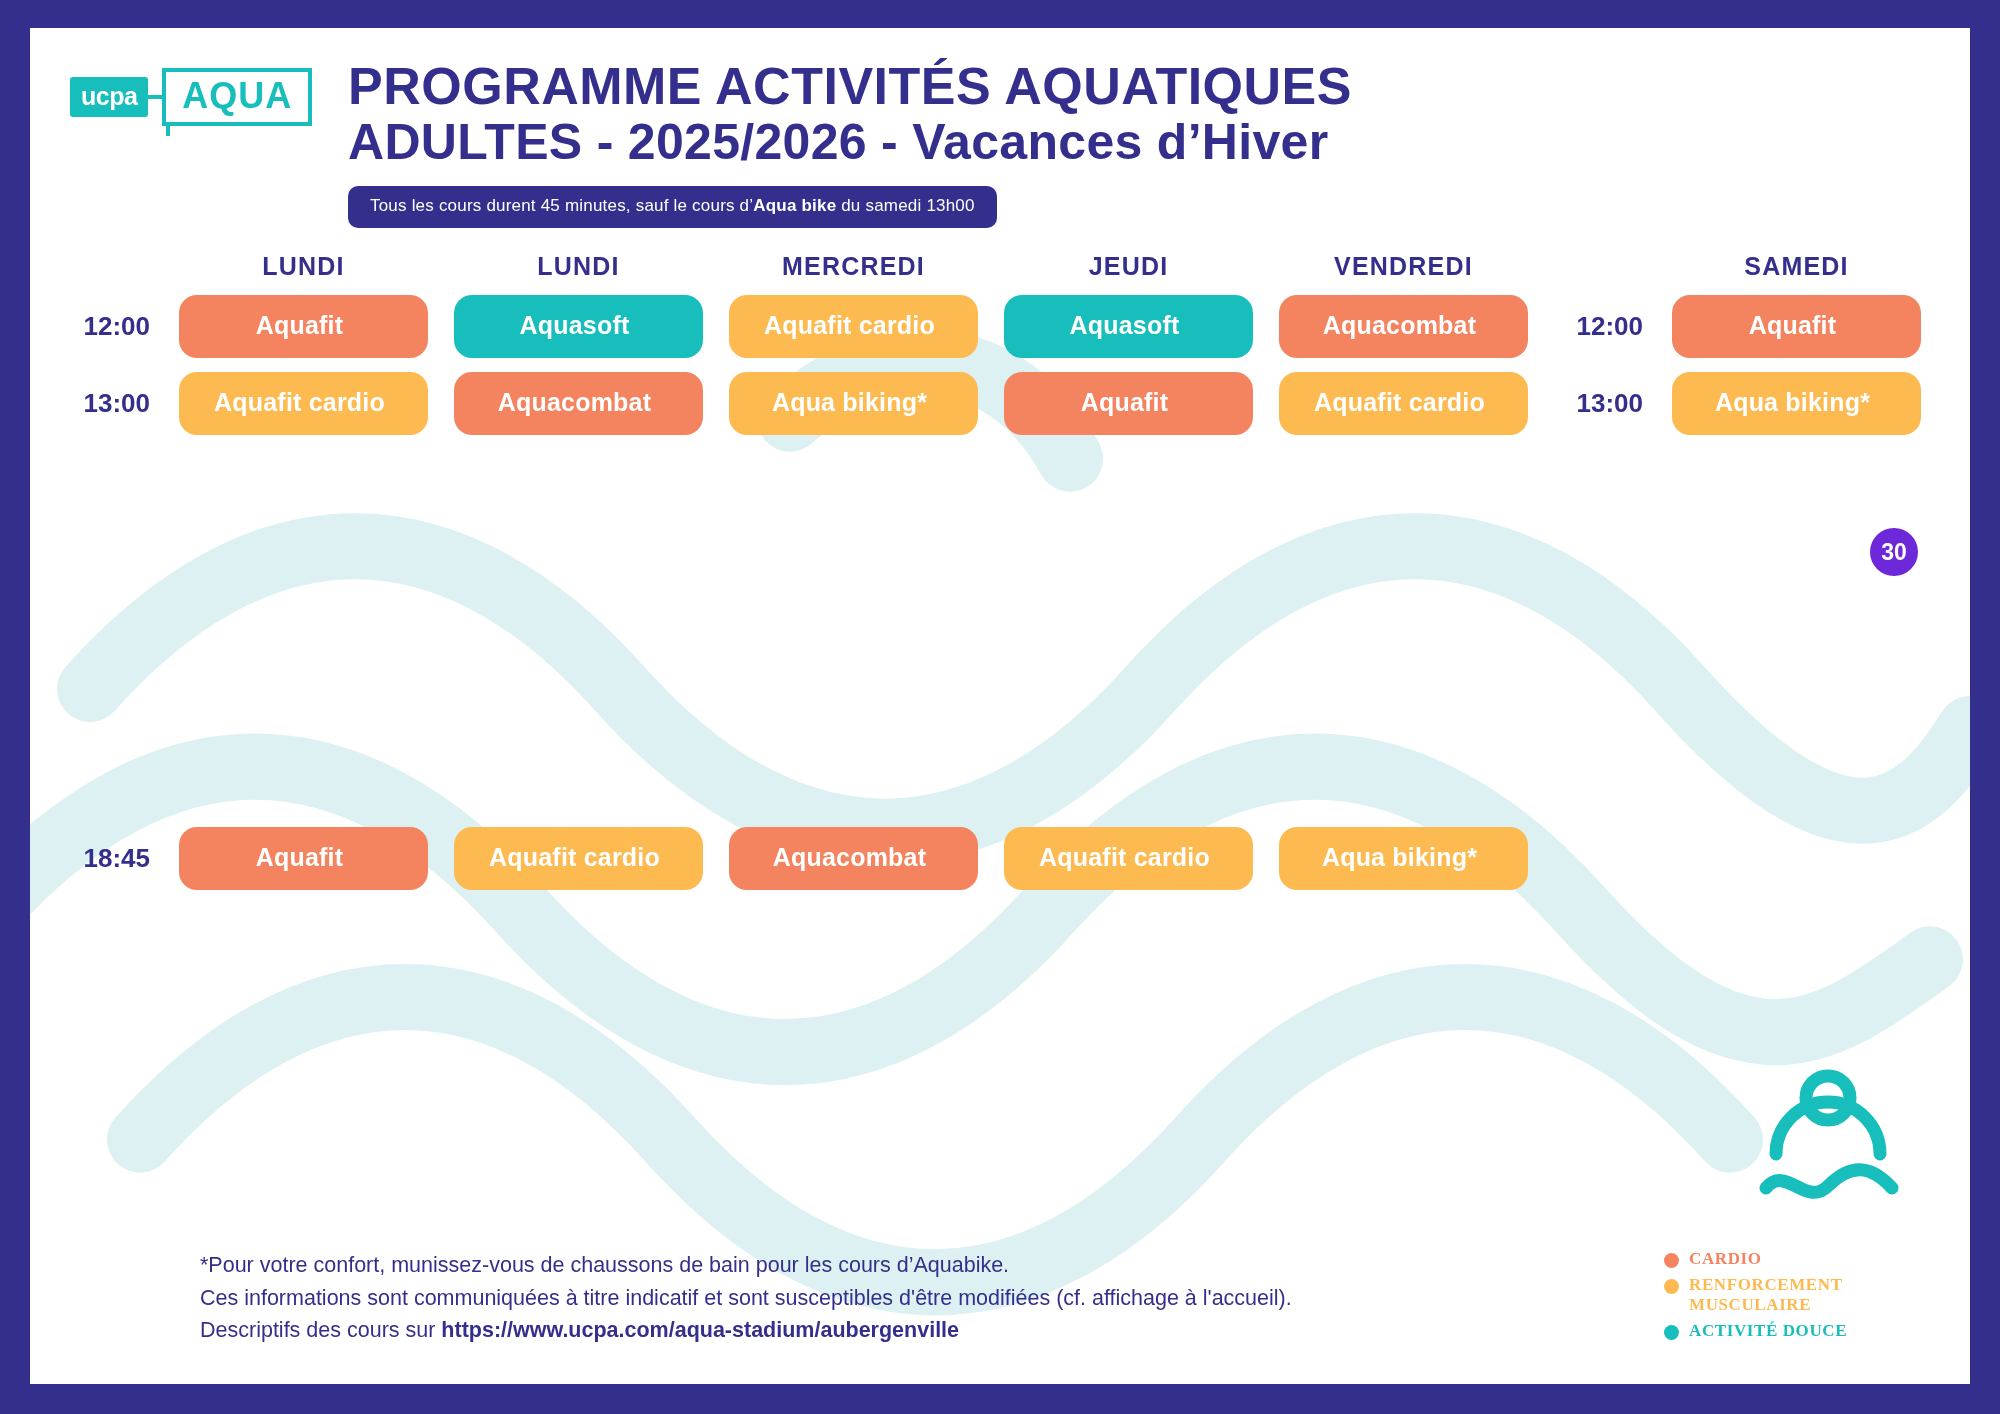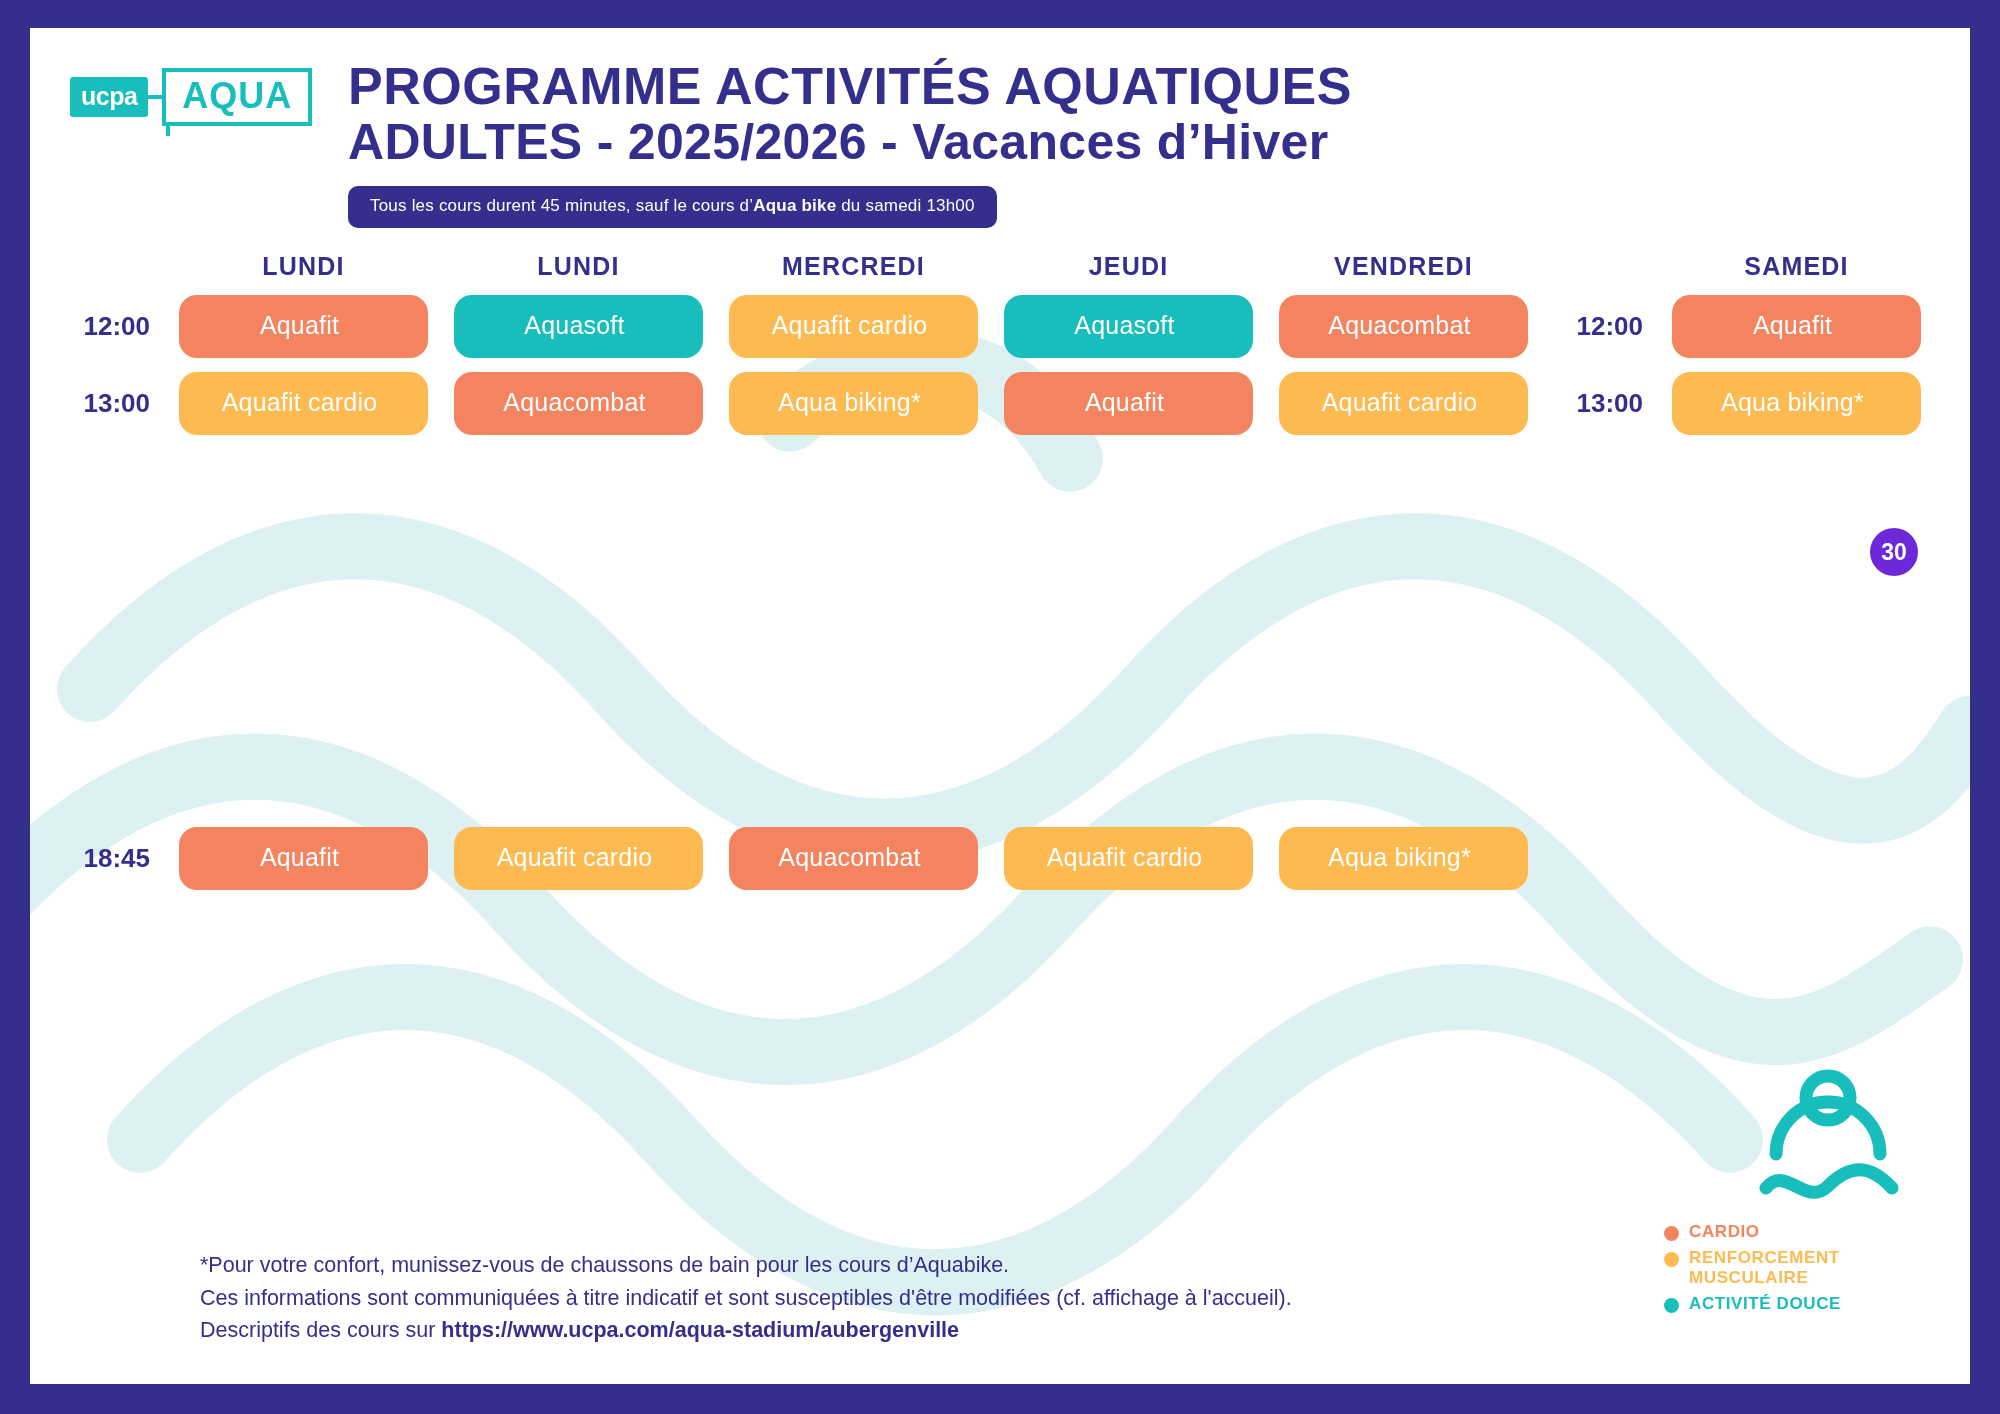--- a/index.html
+++ b/index.html
@@ -190,21 +190,21 @@
   }
   .slot {
     flex: 1;
     padding: 0 13px;
     box-sizing: border-box;
   }
   .pill {
     border-radius: 18px;
     color: #ffffff;
     font-size: 25px;
-    font-weight: normal;
+    font-weight: bold;
     text-align: center;
     padding: 18px 14px 20px 6px;
     line-height: 1;
     letter-spacing: 0.2px;
     white-space: nowrap;
     overflow: hidden;
   }
   .pill.empty {
     background: transparent;
   }
@@ -227,23 +227,24 @@
   .footnotes a, .footnotes .url {
     color: #342f8c;
     font-weight: bold;
     text-decoration: none;
   }
 
   
   .legend {
     position: absolute;
     right: 46px;
-    bottom: 63px;
+    bottom: 36px;
     z-index: 3;
     width: 260px;
+    font-family: Liberation Serif, serif;
   }
   .mascot {
     position: absolute;
     right: 66px;
     bottom: 172px;
     z-index: 3;
   }
   .legend-item {
     display: flex;
     align-items: flex-start;

